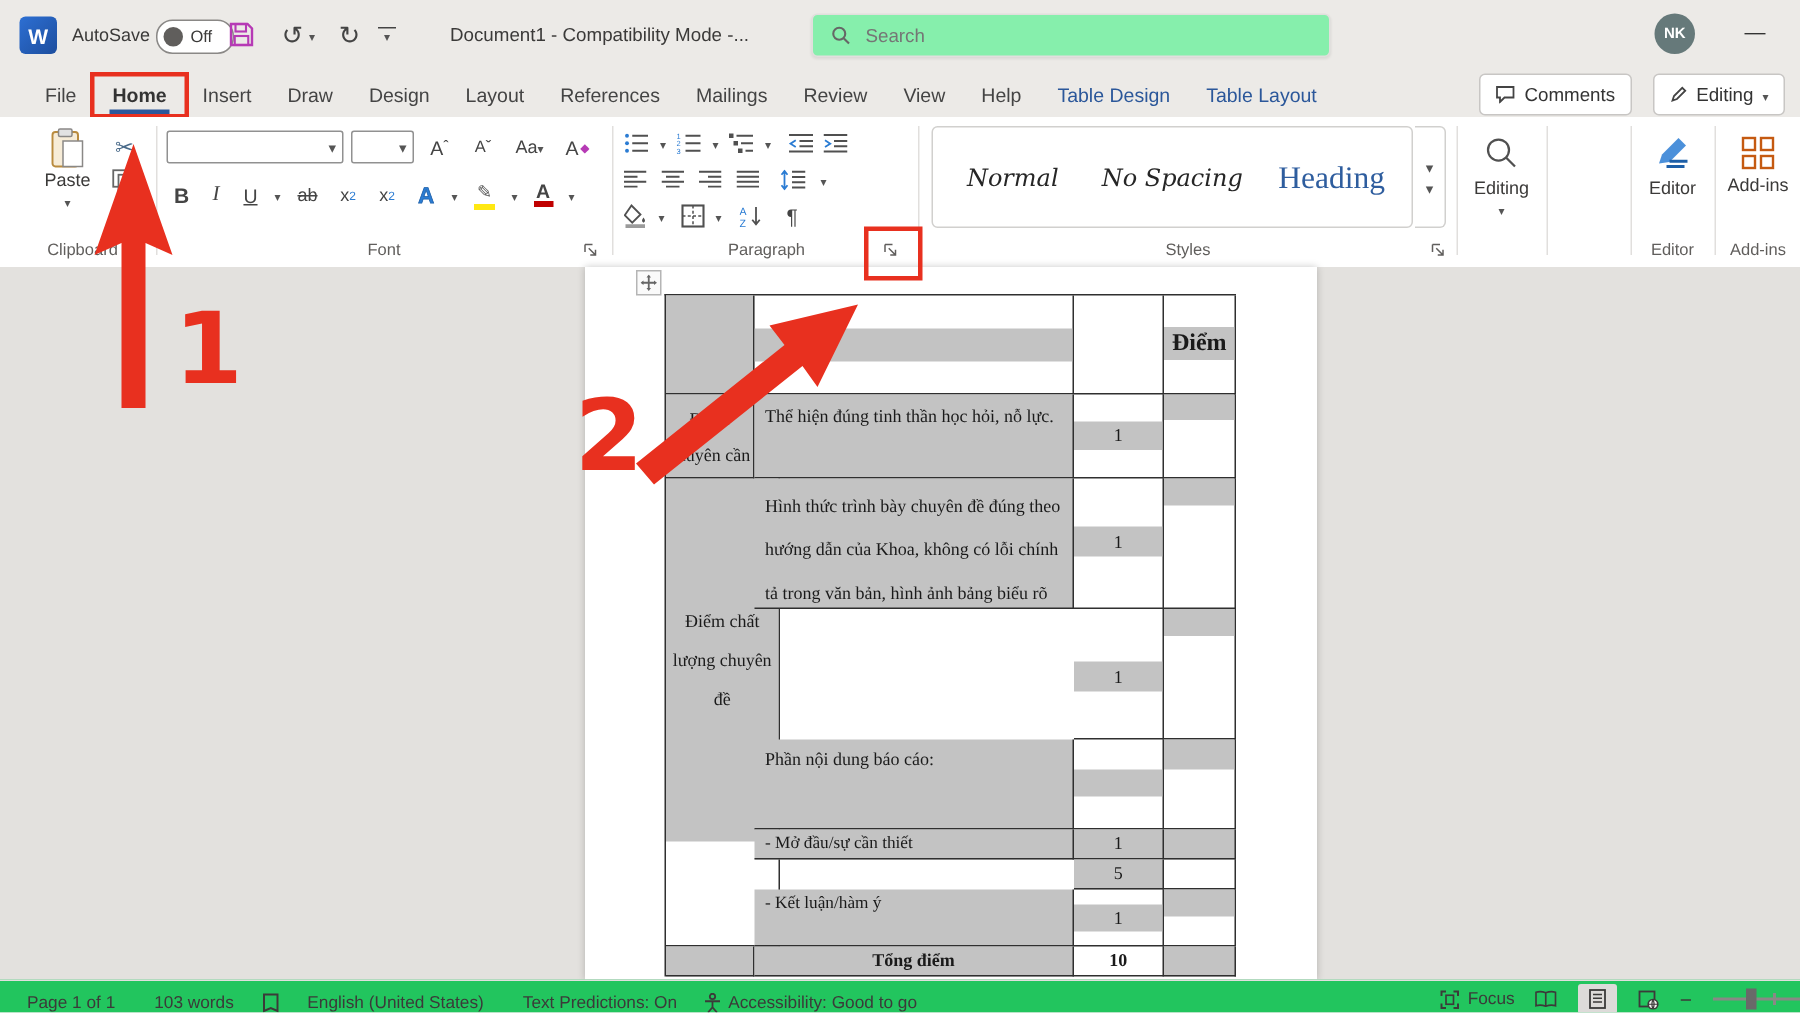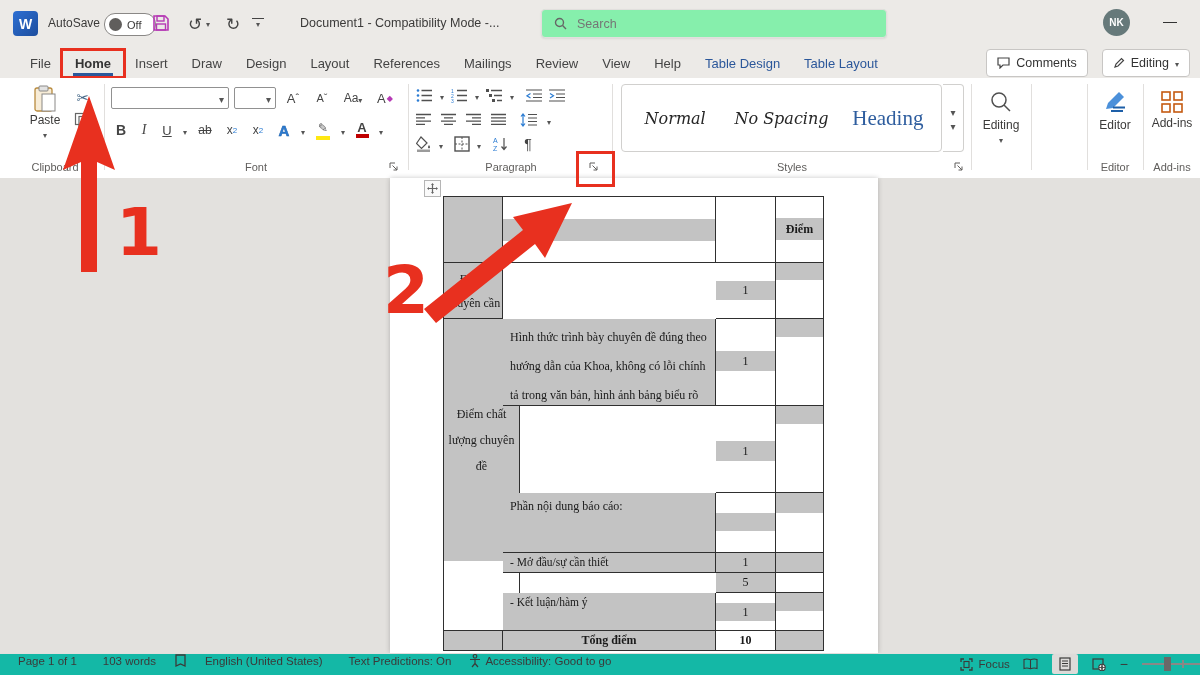--- a/index.html
+++ b/index.html
@@ -115,22 +115,22 @@
   .tooltip h4{margin:0 0 6px 0;font-size:12px;color:#323130;}
   .tooltip p{margin:0;font-size:10.8px;line-height:1.5;color:#605e5c;}
 
   
   .anno-box2{position:absolute;left:576px;top:151px;width:33px;height:30px;border:3.5px solid #e8301f;z-index:6;}
   .step-num{position:absolute;color:#e8301f;font-size:66px;font-weight:bold;z-index:7;
             font-family:"DejaVu Sans",sans-serif;line-height:1;}
   #anno-svg{position:absolute;left:0;top:0;width:1200px;height:675px;pointer-events:none;z-index:7;}
 
   
-  .statusbar{position:absolute;left:0;top:653px;width:1200px;height:22px;background:#14b8a6;
-             border-top:1px solid #e1dfdd;display:flex;align-items:flex-start;font-size:11.5px;color:#3b3a39;}
+  .statusbar{position:absolute;left:0;top:653px;width:1200px;height:22px;background:#22c55e;
+             border-top:1px solid #e1dfdd;display:flex;align-items:flex-end;font-size:11.5px;color:#3b3a39;}
   .sb-left{display:flex;align-items:center;gap:10px;padding-left:10px;}
   .sb-left .sb-item{padding:0 8px;}
   .sb-right{margin-left:auto;display:flex;align-items:center;gap:8px;padding-right:0;}
   .viewbtn{width:26px;height:20px;display:flex;align-items:center;justify-content:center;border-radius:2px;}
   .viewbtn.sel{background:#dddbd9;}
   .zoomtrack{position:relative;width:58px;height:2px;background:#8a8886;margin-left:6px;}
   .zoomthumb{position:absolute;left:22px;top:-6px;width:7px;height:14px;background:#696969;}
   .zoomtick{position:absolute;left:40px;top:-3px;width:1.5px;height:8px;background:#8a8886;}
 </style>
 </head>
@@ -416,24 +416,27 @@
     </div>
 
     <div class="wtable">
 
       <div class="cell gray" style="left:0;top:0;width:59px;height:66px"></div>
       <div class="cell" style="left:59px;top:0;width:213px;height:66px">
         <div class="band" style="top:22px;height:22px"></div>
       </div>
       <div class="cell" style="left:272px;top:0;width:60px;height:66px"></div>
       <div class="cell" style="left:332px;top:0;width:48px;height:66px">
-        <div class="band" style="top:21px;height:22px;font-weight:bold;font-size:12px">Điểm</div>
+        <div class="band" style="top:21px;height:22px;font-weight:bold;font-size:16px">Điểm</div>
       </div>
 
       <div class="cell gray center" style="left:0;top:66px;width:59px;height:56px;font-size:12px;line-height:24px">Điểm chuyên cần</div>
+      <div class="cell gray" style="left:59px;top:66px;width:213px;height:56px">
+        <div class="ctext" style="line-height:20px">Thể hiện đúng tinh thần học hỏi, nỗ lực.</div>
+      </div>
       <div class="cell" style="left:272px;top:66px;width:60px;height:56px">
         <div class="band" style="top:18px;height:19px">1</div>
       </div>
       <div class="cell" style="left:332px;top:66px;width:48px;height:56px">
         <div class="band" style="top:0;height:17px"></div>
       </div>
 
       <div class="cell" style="left:0;top:122px;width:76px;height:312px">
         <div class="band center" style="top:0;height:242px;padding:0 3px;line-height:26px;font-size:12px">Điểm chất lượng chuyên đề</div>
       </div>

